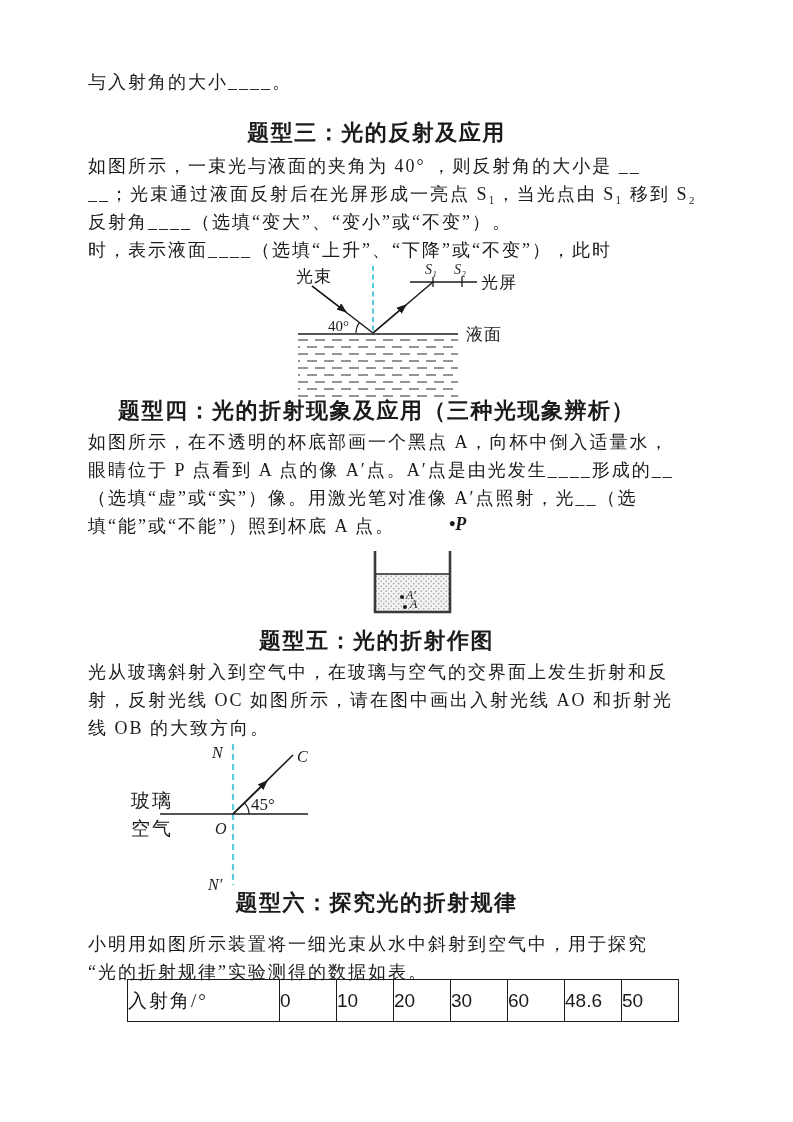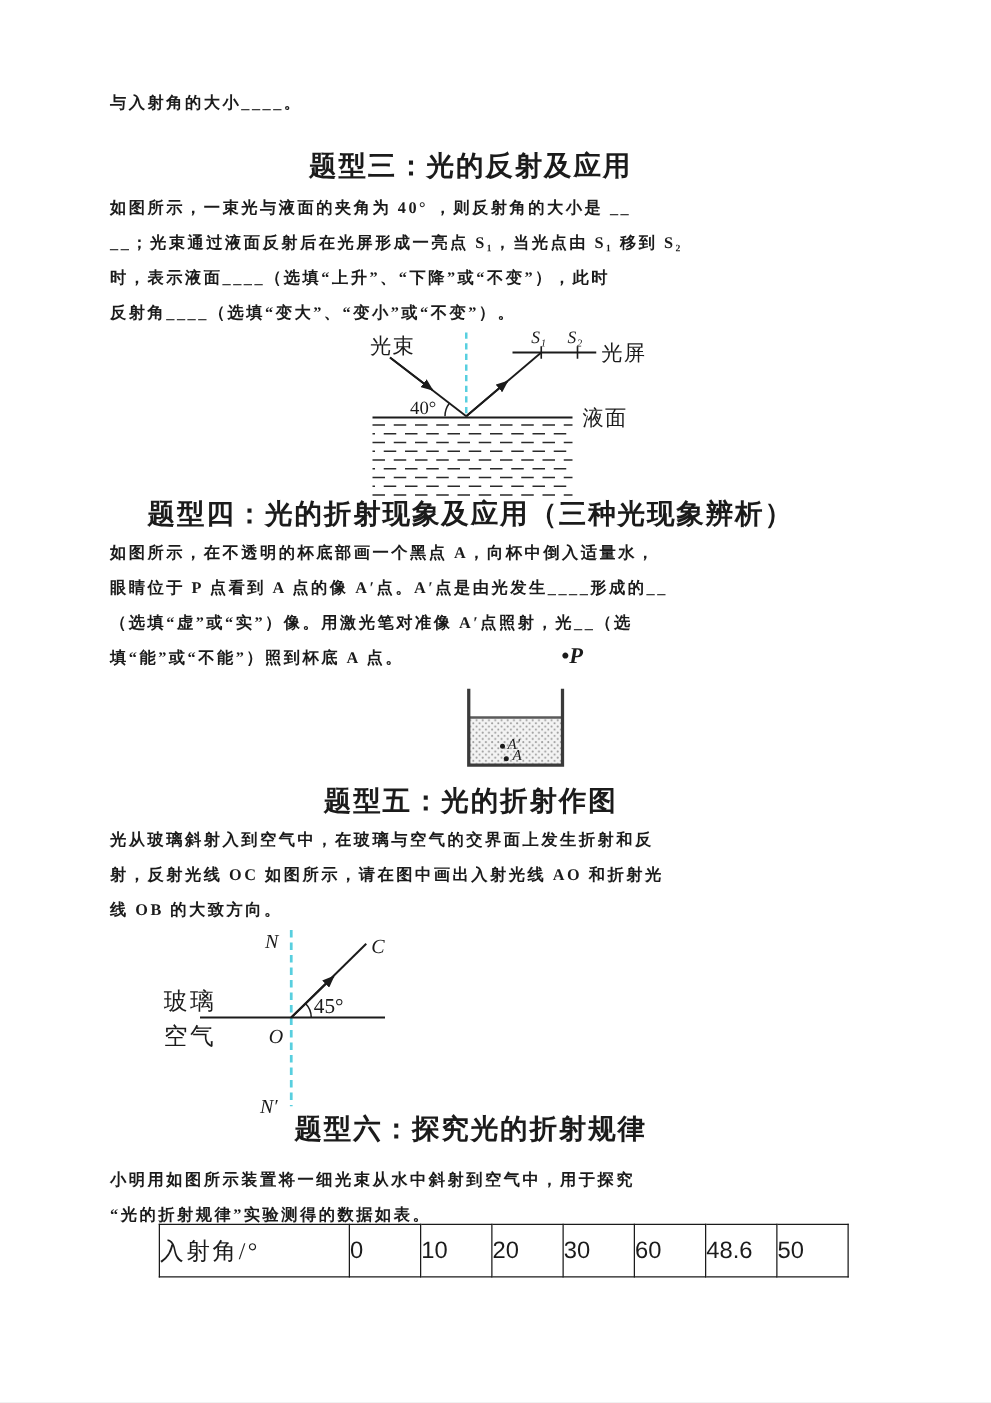--- a/index.html
+++ b/index.html
@@ -2,21 +2,21 @@
 <html><head>
 <meta charset="utf-8">
 <style>
   html,body { margin:0; padding:0; background:#e8e8e8; }
   .page {
     position:relative; width:793px; height:1122px; margin:0 auto;
     background:#ffffff; overflow:hidden;
     font-family:"Liberation Serif","DejaVu Serif",serif; color:#1b1b1b;
   }
   .para { position:absolute; left:88px; width:640px; }
-  .tline { height:28px; line-height:28px; font-size:13px; letter-spacing:2px; white-space:nowrap;font-weight:bold; }
+  .tline { height:28px; line-height:28px; font-size:18px; letter-spacing:2px; white-space:nowrap; }
   .sec-heading {
     position:absolute; left:0; width:753px; text-align:center;
     font-size:22px; font-weight:bold; letter-spacing:1.5px; white-space:nowrap;
   }
   .p-point {
     position:absolute; left:449px; top:514px; font-size:18px;
     font-style:italic; font-weight:bold; letter-spacing:0;
   }
   svg { position:absolute; overflow:visible; }
   svg text { fill:#1b1b1b; }
@@ -40,22 +40,22 @@
 <div class="page">
 
   <div class="para" style="top:68px">
     <div class="tline">与入射角的大小____。</div>
   </div>
 
   <div class="sec-heading" style="top:118px">题型三：光的反射及应用</div>
   <div class="para" style="top:152px">
     <div class="tline">如图所示，一束光与液面的夹角为 40° ，则反射角的大小是 __</div>
     <div class="tline">__；光束通过液面反射后在光屏形成一亮点 S₁，当光点由 S₁ 移到 S₂</div>
+    <div class="tline">反射角____（选填“变大”、“变小”或“不变”）。</div>
     <div class="tline">时，表示液面____（选填“上升”、“下降”或“不变”），此时</div>
-    <div class="tline">反射角____（选填“变大”、“变小”或“不变”）。</div>
   </div>
 
   <svg style="left:285px; top:260px" width="260" height="140" viewBox="0 0 260 140">
     <defs>
       <marker id="arr1" viewBox="0 0 10 8" markerWidth="10" markerHeight="8" refX="9" refY="4" orient="auto" markerUnits="userSpaceOnUse">
         <path d="M0,0 L10,4 L0,8 z" fill="#1b1b1b"></path>
       </marker>
     </defs>
 
     <line x1="88" y1="6" x2="88" y2="73" stroke-width="2" stroke-dasharray="5,3.5" stroke="#58cfdf"></line>

